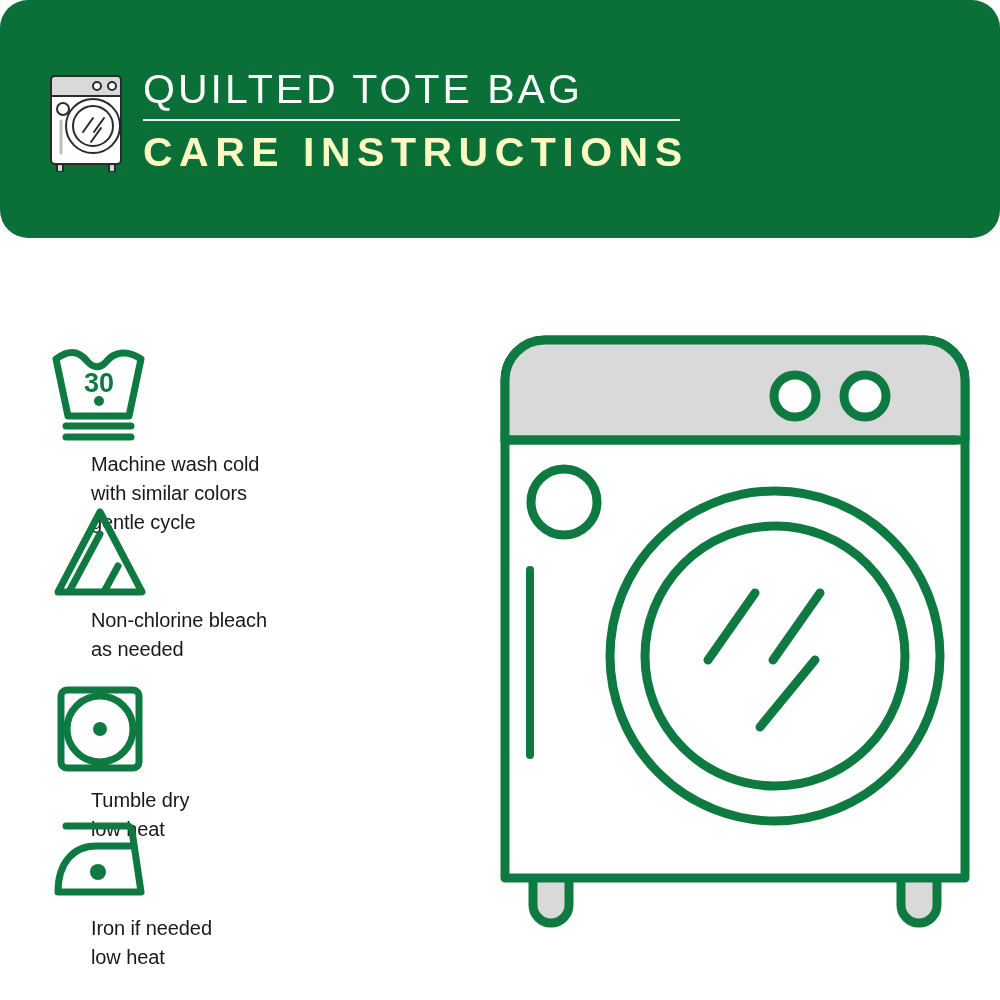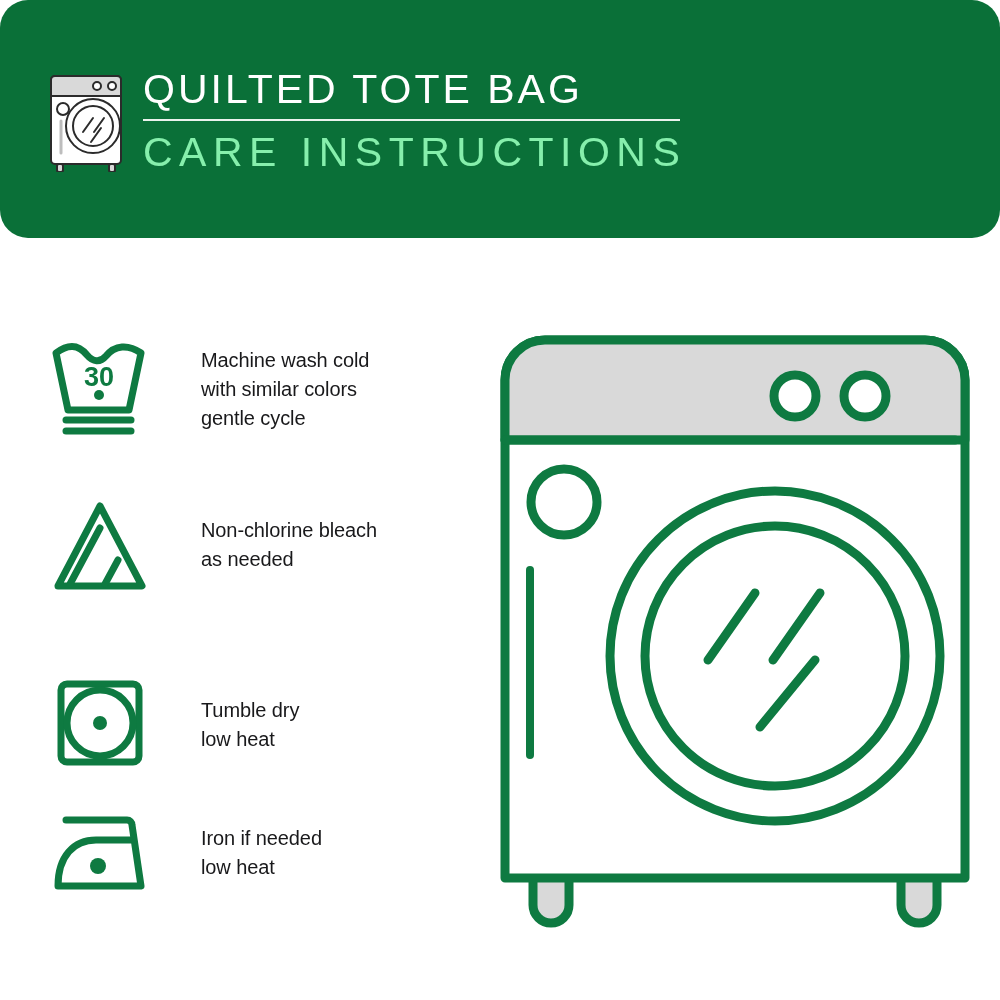--- a/index.html
+++ b/index.html
@@ -59,45 +59,45 @@
 
   #title-divider {
     width: 537px;
     height: 2px;
     background: #eaf3ed;
     margin-top: 5px;
     margin-bottom: 6px;
   }
 
   #title-sub {
-    color: #86efac;
+    color: #fef9c3;
     font-family: "Liberation Sans", sans-serif;
     font-size: 41px;
-    font-weight: 400;
+    font-weight: 700;
     letter-spacing: 6.5px;
     line-height: 50px;
     white-space: nowrap;
   }
 
   
   #care-list {
     position: absolute;
     left: 0;
     top: 238px;
     width: 480px;
     height: 762px;
   }
 
   .care-row {
     position: absolute;
     left: 48px;
     width: 420px;
     display: flex;
-    flex-direction: row;
-    align-items: center;
+    flex-direction: column;
+    align-items: flex-start;
   }
 
   .care-symbol {
     width: 110px;
     flex: 0 0 110px;
     display: flex;
     align-items: center;
     justify-content: flex-start;
   }
 

